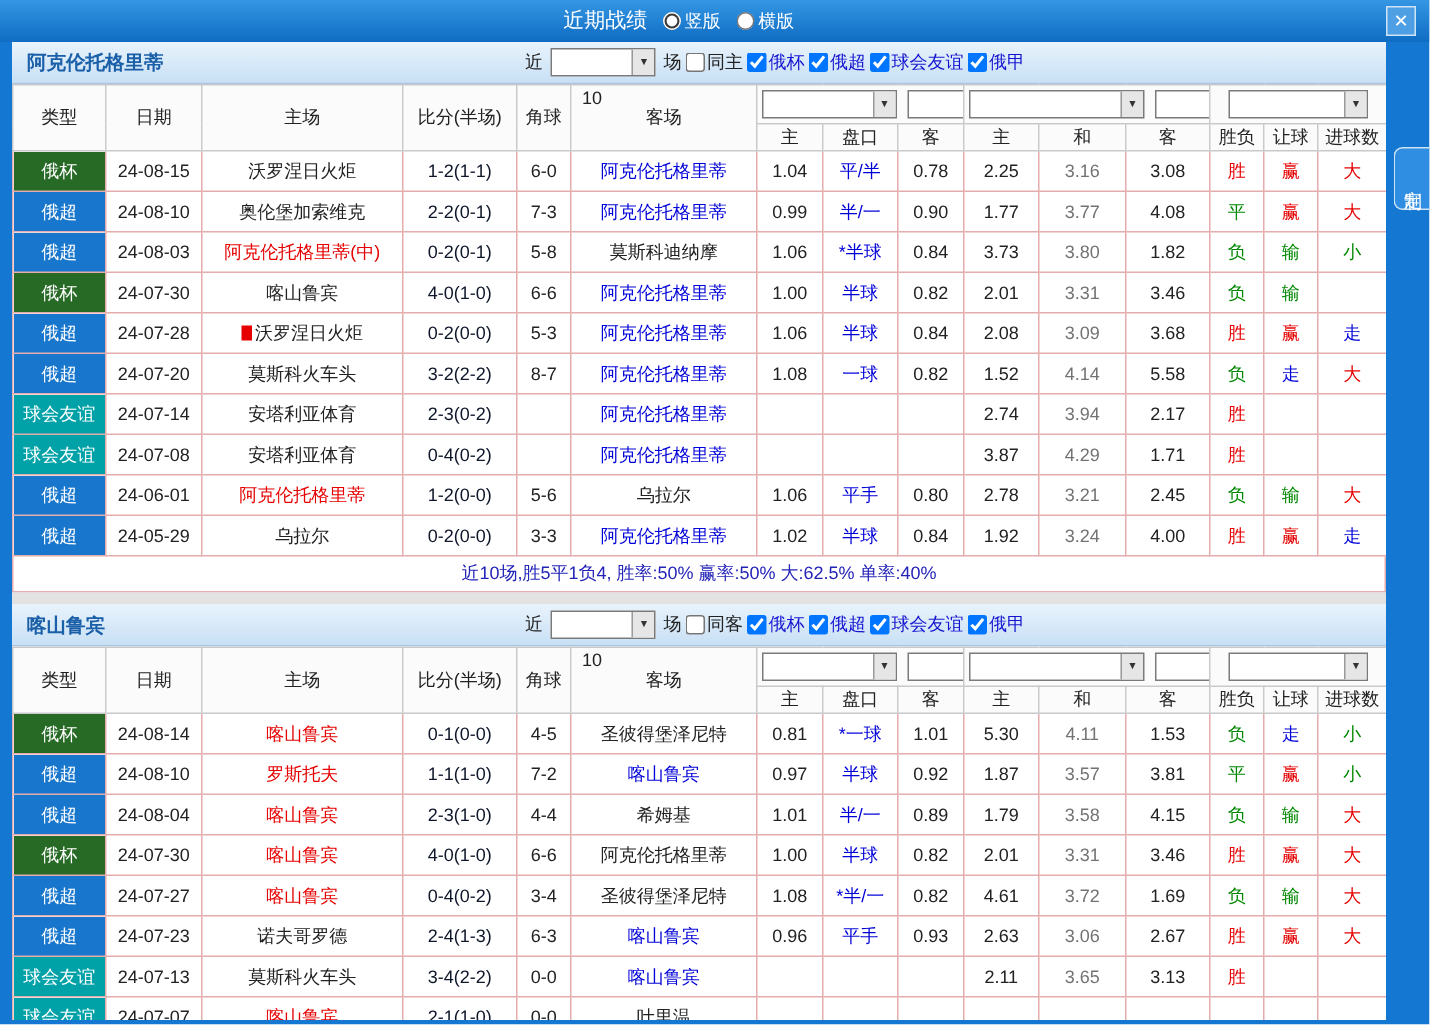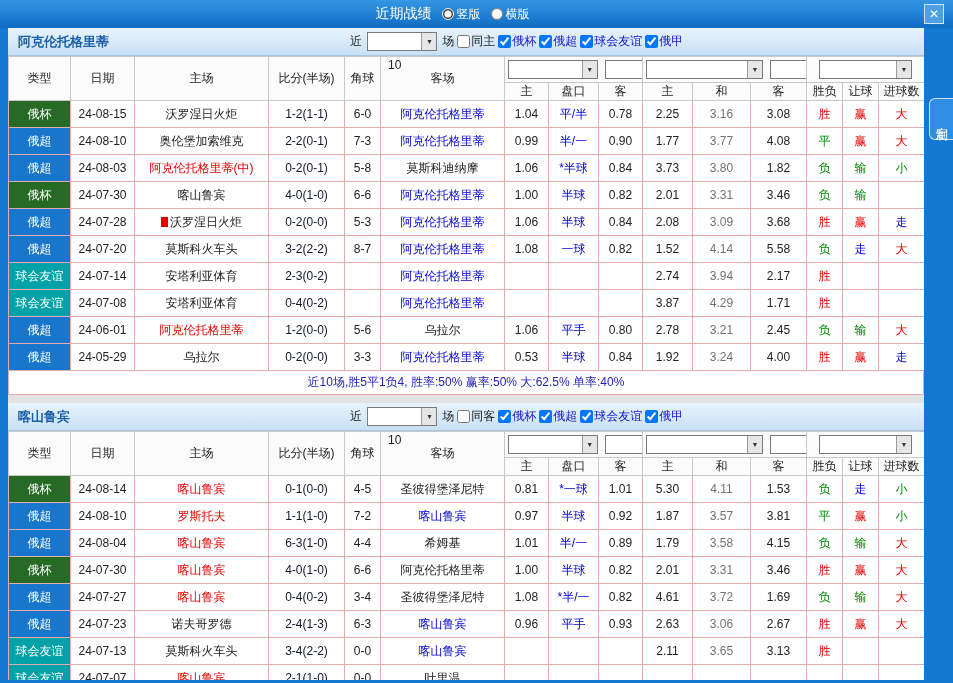--- a/index.html
+++ b/index.html
@@ -330,21 +330,21 @@
             <td class="green">输</td>
             <td class="red">大</td>
           </tr>
           <tr>
             <td class="tbadge t-sup">俄超</td>
             <td>24-05-29</td>
             <td>乌拉尔</td>
             <td class="score">0-2(0-0)</td>
             <td>3-3</td>
             <td class="blue">阿克伦托格里蒂</td>
-            <td>0.53</td>
+            <td>1.02</td>
             <td class="hcap">半球</td>
             <td>0.84</td>
             <td>1.92</td>
             <td class="mblue">3.24</td>
             <td>4.00</td>
             <td class="red">胜</td>
             <td class="red">赢</td>
             <td class="blue">走</td>
           </tr>
         </tbody>
@@ -482,21 +482,21 @@
             <td class="mblue">3.57</td>
             <td>3.81</td>
             <td class="green">平</td>
             <td class="red">赢</td>
             <td class="green">小</td>
           </tr>
           <tr>
             <td class="tbadge t-sup">俄超</td>
             <td>24-08-04</td>
             <td class="red">喀山鲁宾</td>
-            <td class="score">6-3(1-0)</td>
+            <td class="score">2-3(1-0)</td>
             <td>4-4</td>
             <td>希姆基</td>
             <td>1.01</td>
             <td class="hcap">半/一</td>
             <td>0.89</td>
             <td>1.79</td>
             <td class="mblue">3.58</td>
             <td>4.15</td>
             <td class="green">负</td>
             <td class="green">输</td>

